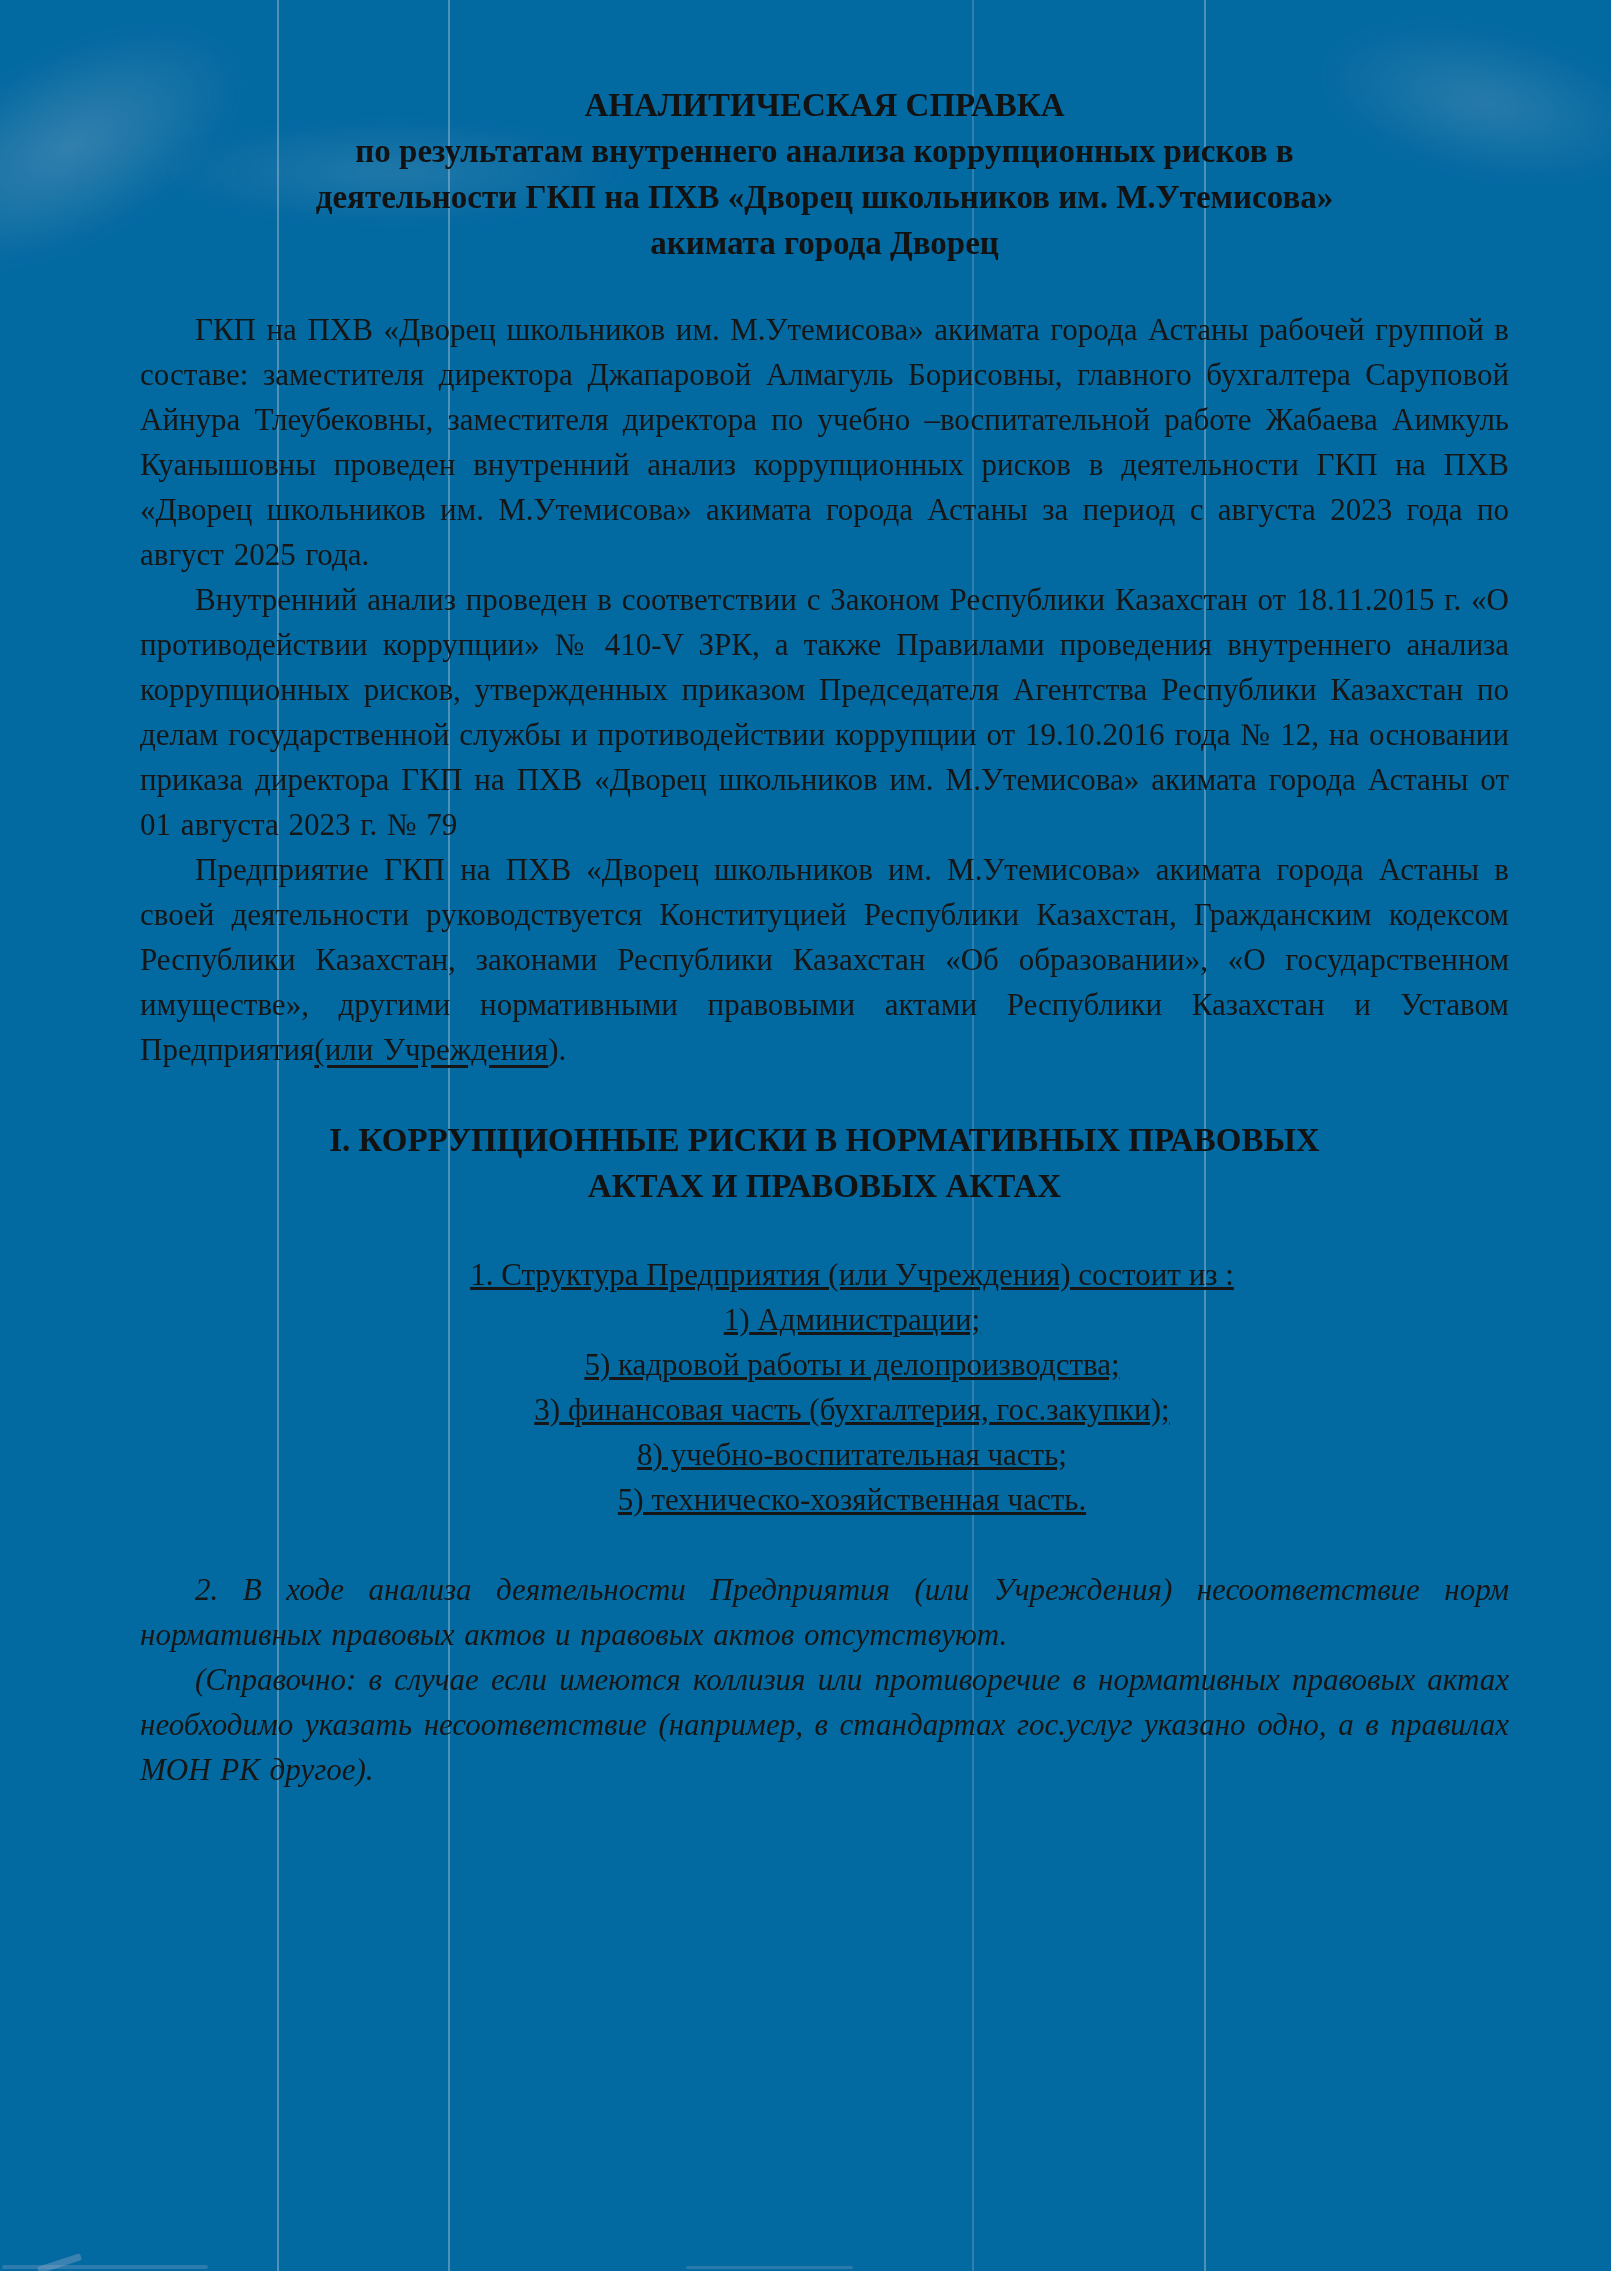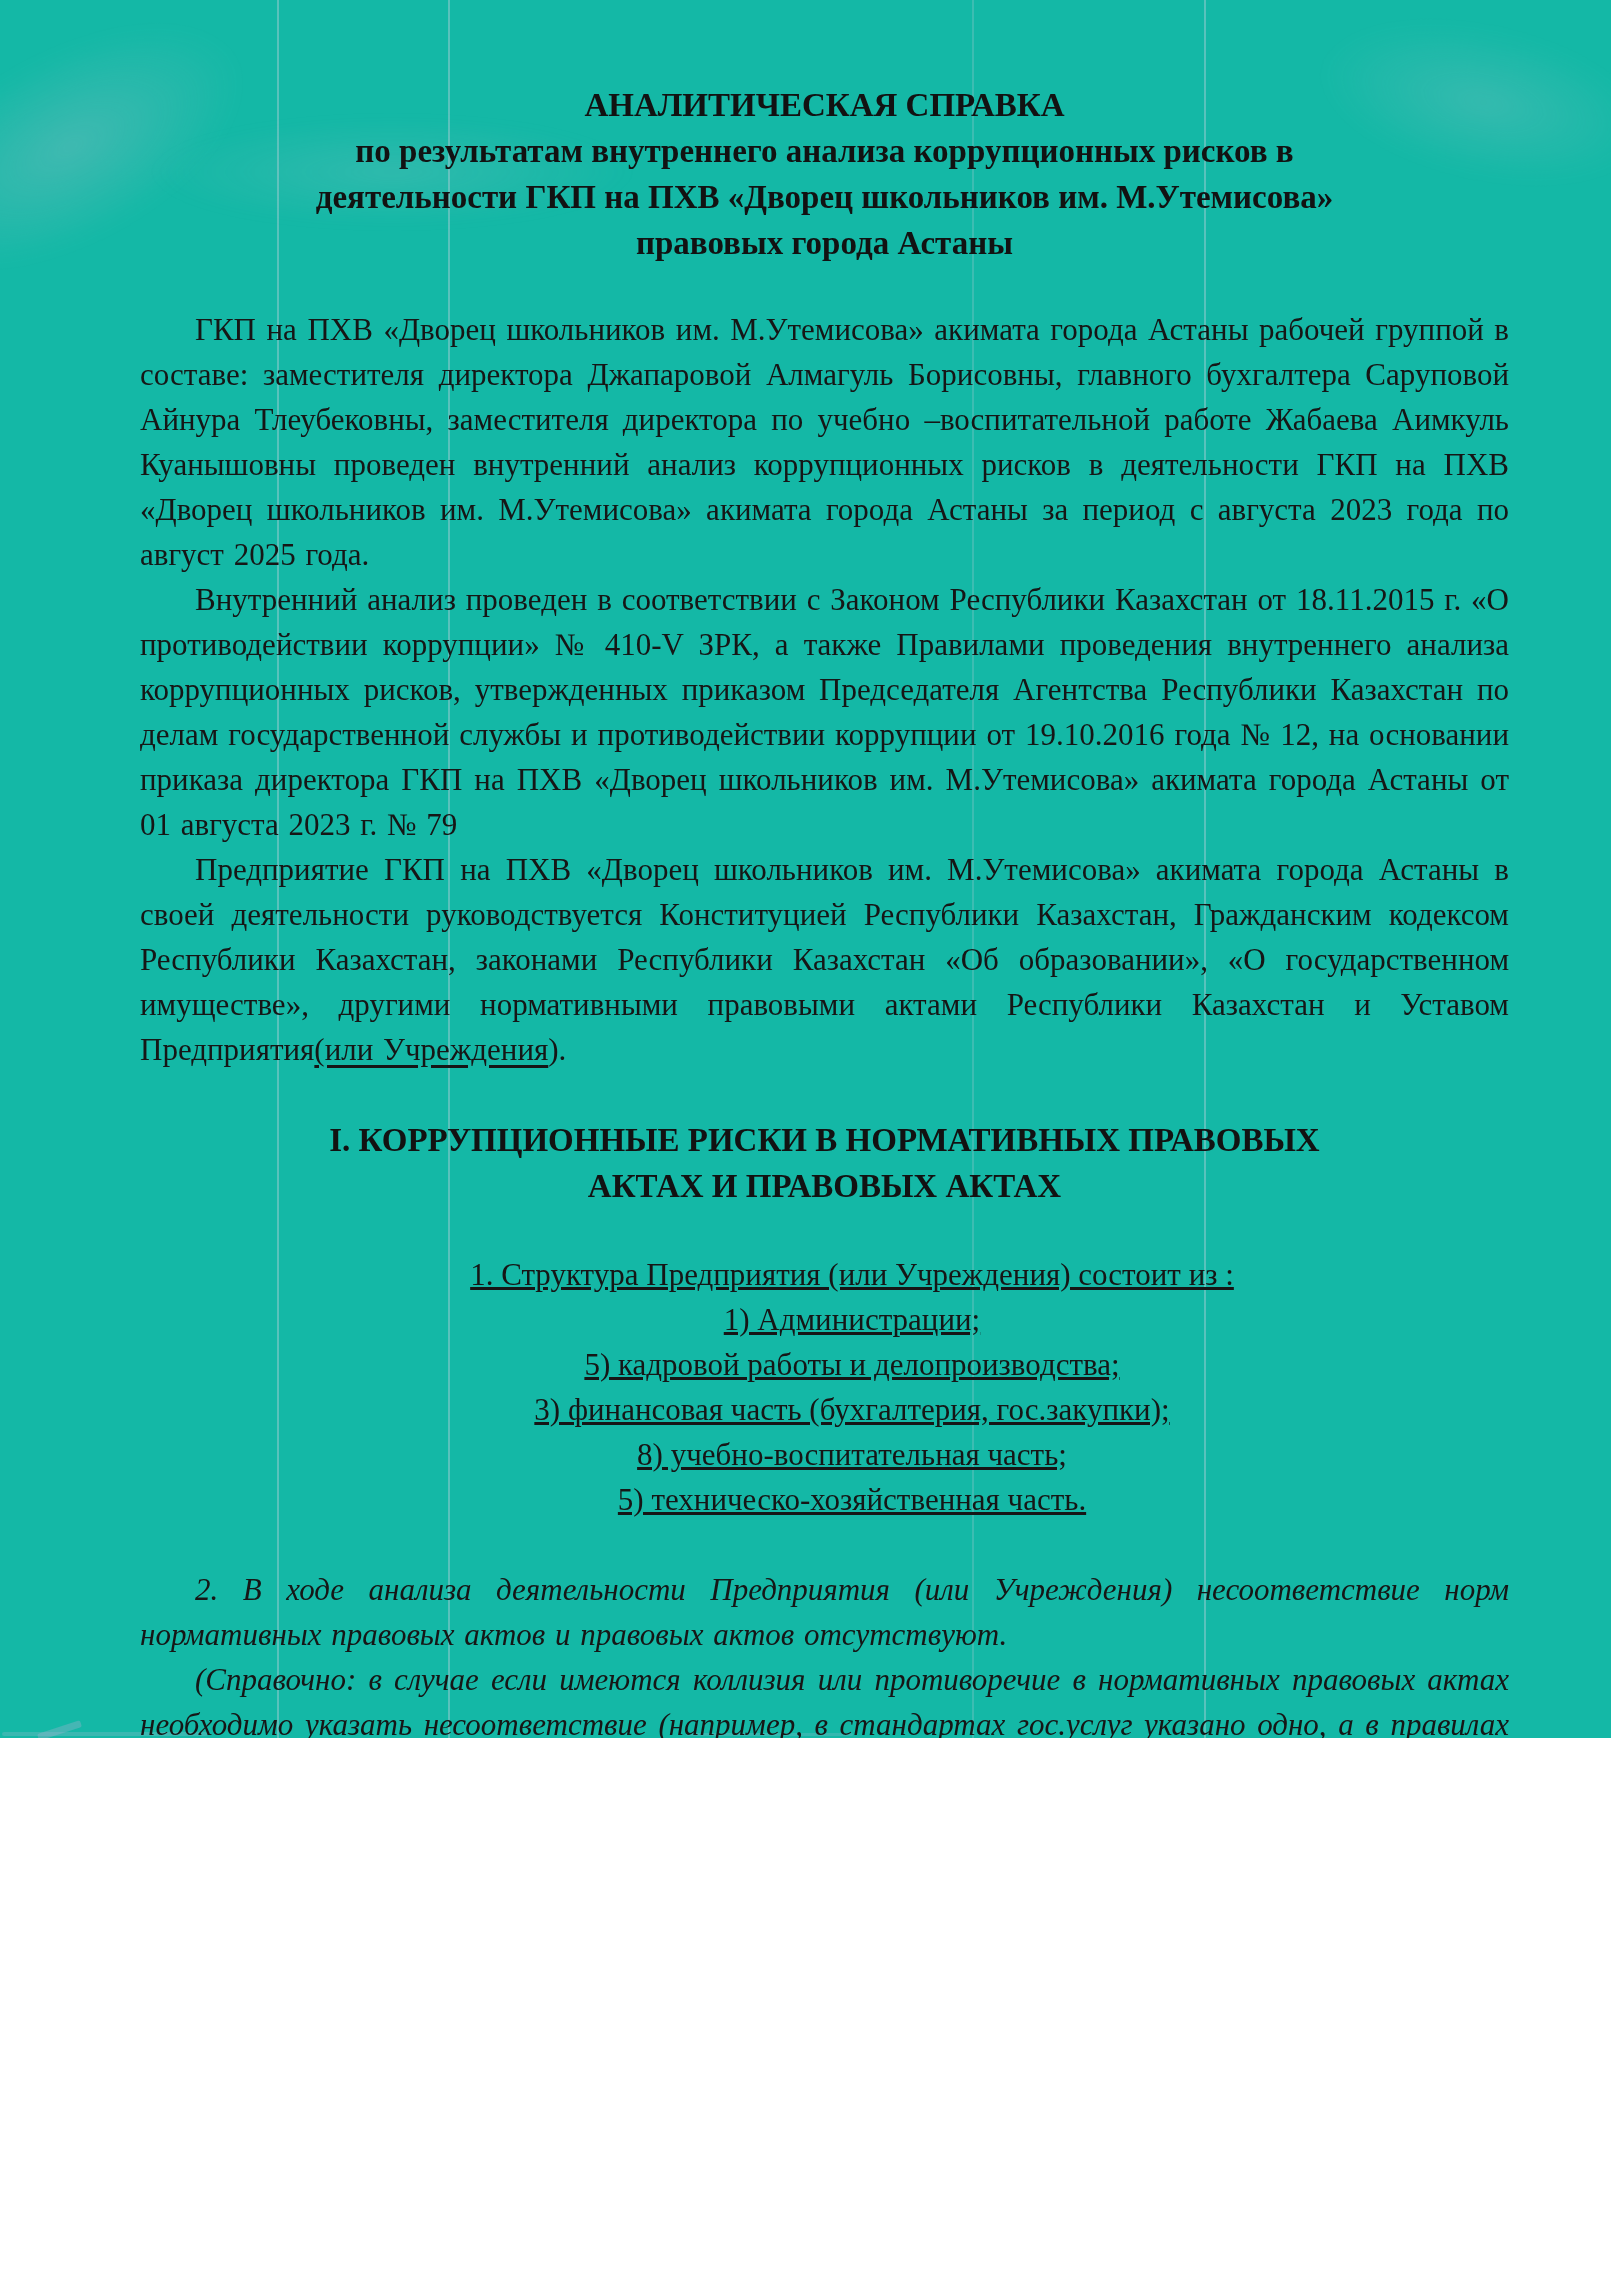--- a/index.html
+++ b/index.html
@@ -3,22 +3,22 @@
 <meta charset="utf-8">
 <style>
   html, body {
     margin: 0;
     padding: 0;
     background: #ffffff;
   }
   .page {
     position: relative;
     width: 1611px;
-    height: 1738px;
-    background: #14b8a6;
+    height: 2271px;
+    background: #0369a1;
     overflow: hidden;
     font-family: "Liberation Serif", "DejaVu Serif", serif;
     color: #161616;
   }
   .doc-body {
     position: relative;
     margin: 0 102px 0 140px; 
     z-index: 2;
   }
   .doc-title {
@@ -113,21 +113,21 @@
   <div class="speck b1"></div>
   <div class="speck b2"></div>
   <div class="speck b3"></div>
 
   <div class="doc-body">
 
     <header class="doc-title">
       <div>АНАЛИТИЧЕСКАЯ СПРАВКА</div>
       <div>по результатам внутреннего анализа коррупционных рисков в</div>
       <div>деятельности  ГКП на ПХВ  «Дворец школьников им. М.Утемисова»</div>
-      <div>правовых города Астаны</div>
+      <div>акимата города Дворец</div>
     </header>
 
     <p class="para">ГКП на ПХВ  «Дворец школьников им. М.Утемисова» акимата города Астаны рабочей группой в составе: заместителя директора Джапаровой Алмагуль Борисовны, главного бухгалтера  Саруповой Айнура Тлеубековны, заместителя директора по учебно –воспитательной работе  Жабаева Аимкуль Куанышовны проведен внутренний анализ коррупционных рисков  в деятельности  ГКП  на ПХВ «Дворец школьников им. М.Утемисова» акимата города  Астаны за период с августа  2023 года по август  2025 года.</p>
 
     <p class="para">Внутренний анализ проведен в соответствии с Законом Республики Казахстан от 18.11.2015 г. «О противодействии коррупции» № 410-V ЗРК, а также Правилами проведения внутреннего анализа коррупционных рисков, утвержденных приказом Председателя Агентства Республики Казахстан по делам государственной службы и противодействии коррупции от 19.10.2016 года № 12, на основании приказа директора  ГКП на ПХВ «Дворец школьников им. М.Утемисова» акимата города Астаны от  01 августа 2023 г. № 79</p>
 
     <p class="para"><span>Предприятие   ГКП на ПХВ «Дворец школьников им. М.Утемисова» акимата города Астаны в своей деятельности руководствуется Конституцией Республики Казахстан, Гражданским кодексом Республики Казахстан, законами Республики Казахстан «Об образовании», «О государственном имуществе», другими нормативными правовыми актами Республики Казахстан и Уставом Предприятия</span><span class="u-part">(или Учреждения</span><span>).</span></p>
 
     <h2 class="sec-heading">
       <div>I. КОРРУПЦИОННЫЕ РИСКИ В НОРМАТИВНЫХ ПРАВОВЫХ</div>

